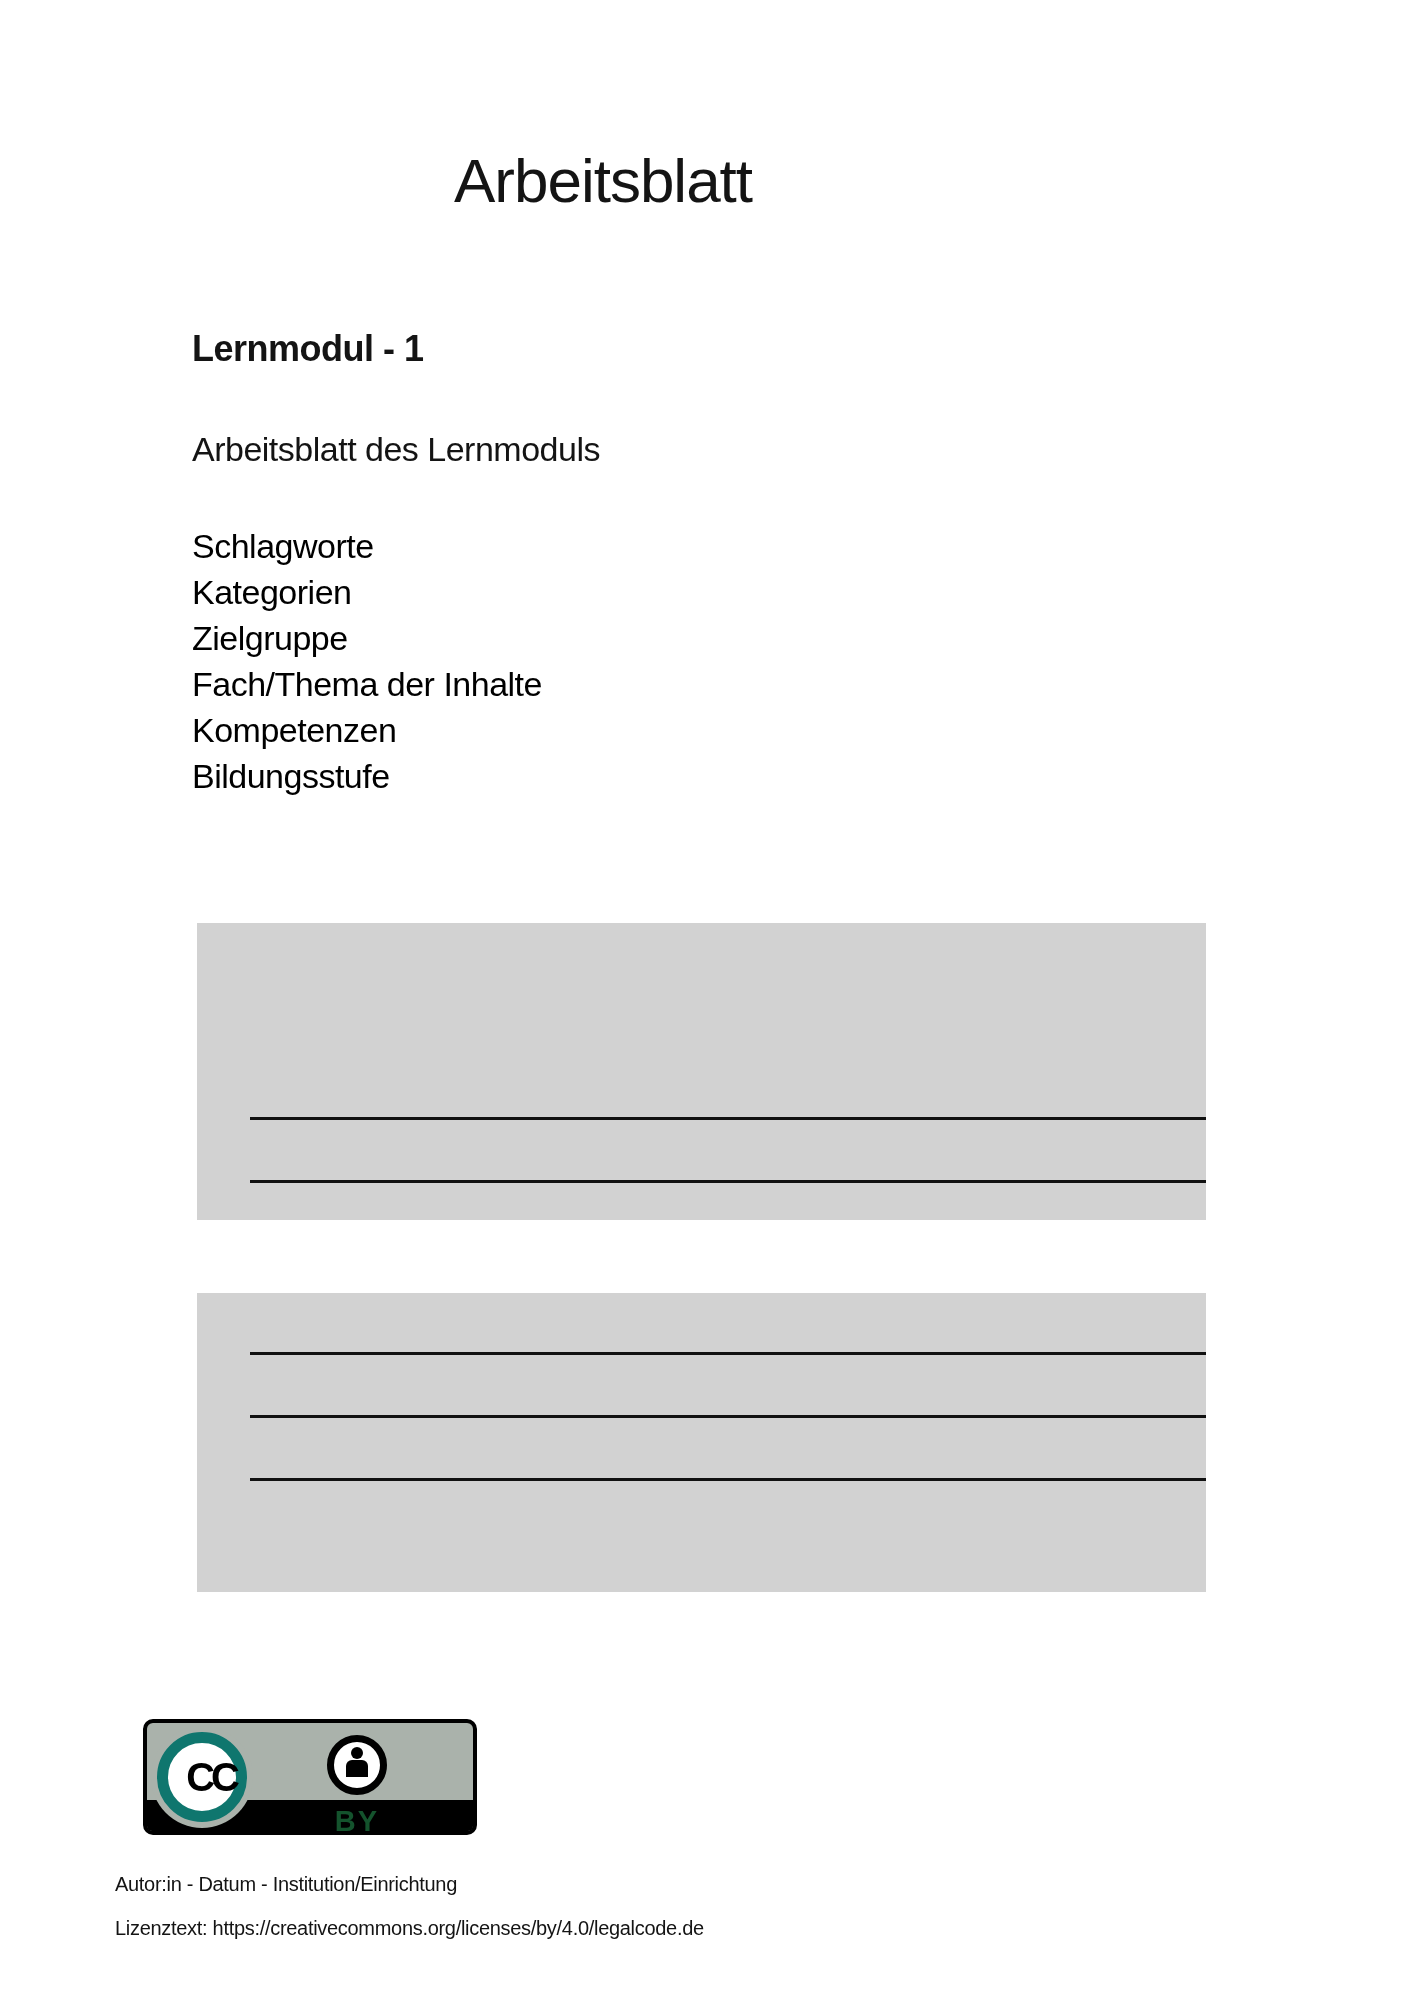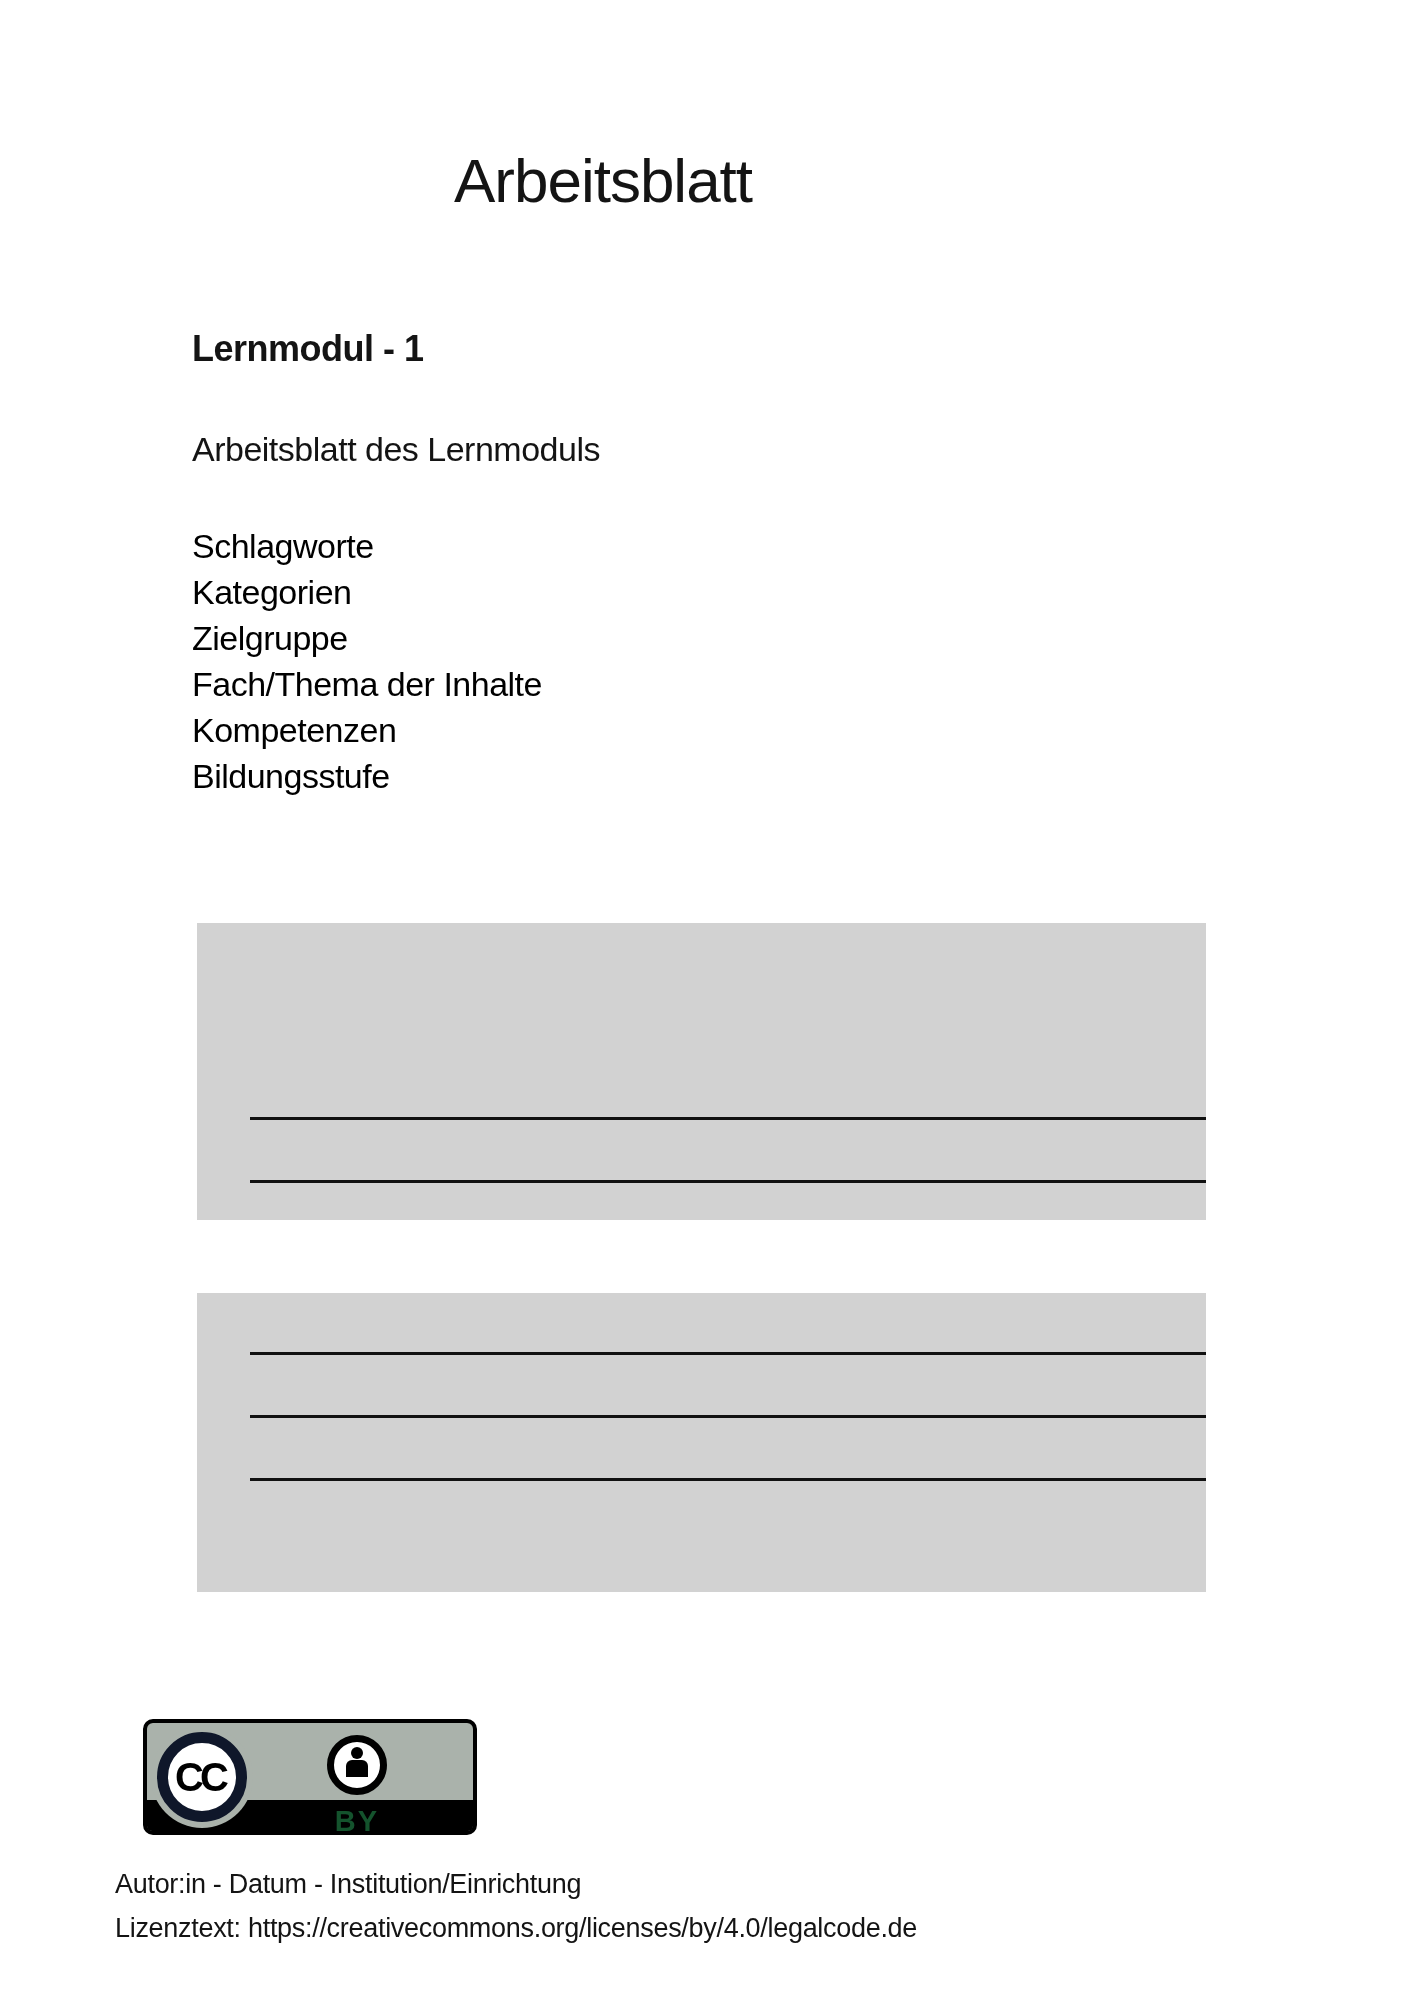--- a/index.html
+++ b/index.html
@@ -39,40 +39,40 @@
   .cc-badge{
     position:absolute;left:143px;top:1719px;width:334px;height:116px;
     background:#aab2ab;border:4px solid #000;border-radius:10px;box-sizing:border-box;
   }
   .cc-black-bar{
     position:absolute;left:0;bottom:0;width:100%;height:31px;background:#000;
     border-radius:0 0 5px 5px;
   }
   .cc-circle{
     position:absolute;left:10px;top:9px;width:68px;height:68px;background:#fff;
-    border:11px solid #0f172a;border-radius:50%;box-shadow:0 0 0 6px #aab2ab;
-    display:flex;align-items:center;justify-content:center;
+    border:11px solid #0f766e;border-radius:50%;box-shadow:0 0 0 6px #aab2ab;
+    display:flex;align-items:center;justify-content:flex-end;
   }
   .cc-text{
     font-size:40px;font-weight:700;letter-spacing:-4px;color:#000;
     margin-left:-4px;line-height:1;
   }
   .person-circle{
     position:absolute;left:180px;top:12px;width:46px;height:46px;background:#fff;
     border:7px solid #000;border-radius:50%;overflow:hidden;
   }
   .person-head{width:12px;height:12px;border-radius:50%;background:#000;margin:5px auto 1px;}
   .person-body{width:22px;height:17px;background:#000;border-radius:6px 6px 0 0;margin:0 auto;}
   .by-text{
     position:absolute;left:150px;top:84px;width:120px;text-align:center;
     font-size:29px;line-height:29px;font-weight:700;letter-spacing:2px;color:#14532d;
   }
   .footer{
     position:absolute;left:115px;top:1862px;
-    font-size:27px;line-height:44px;letter-spacing:-0.3px;color:#141414;
+    font-size:20px;line-height:44px;letter-spacing:-0.3px;color:#141414;
   }
 </style>
 </head>
 <body>
 
 <div class="page">
 
   <h1 class="title">Arbeitsblatt</h1>
 
   <h2 class="module-heading">Lernmodul - 1</h2>

